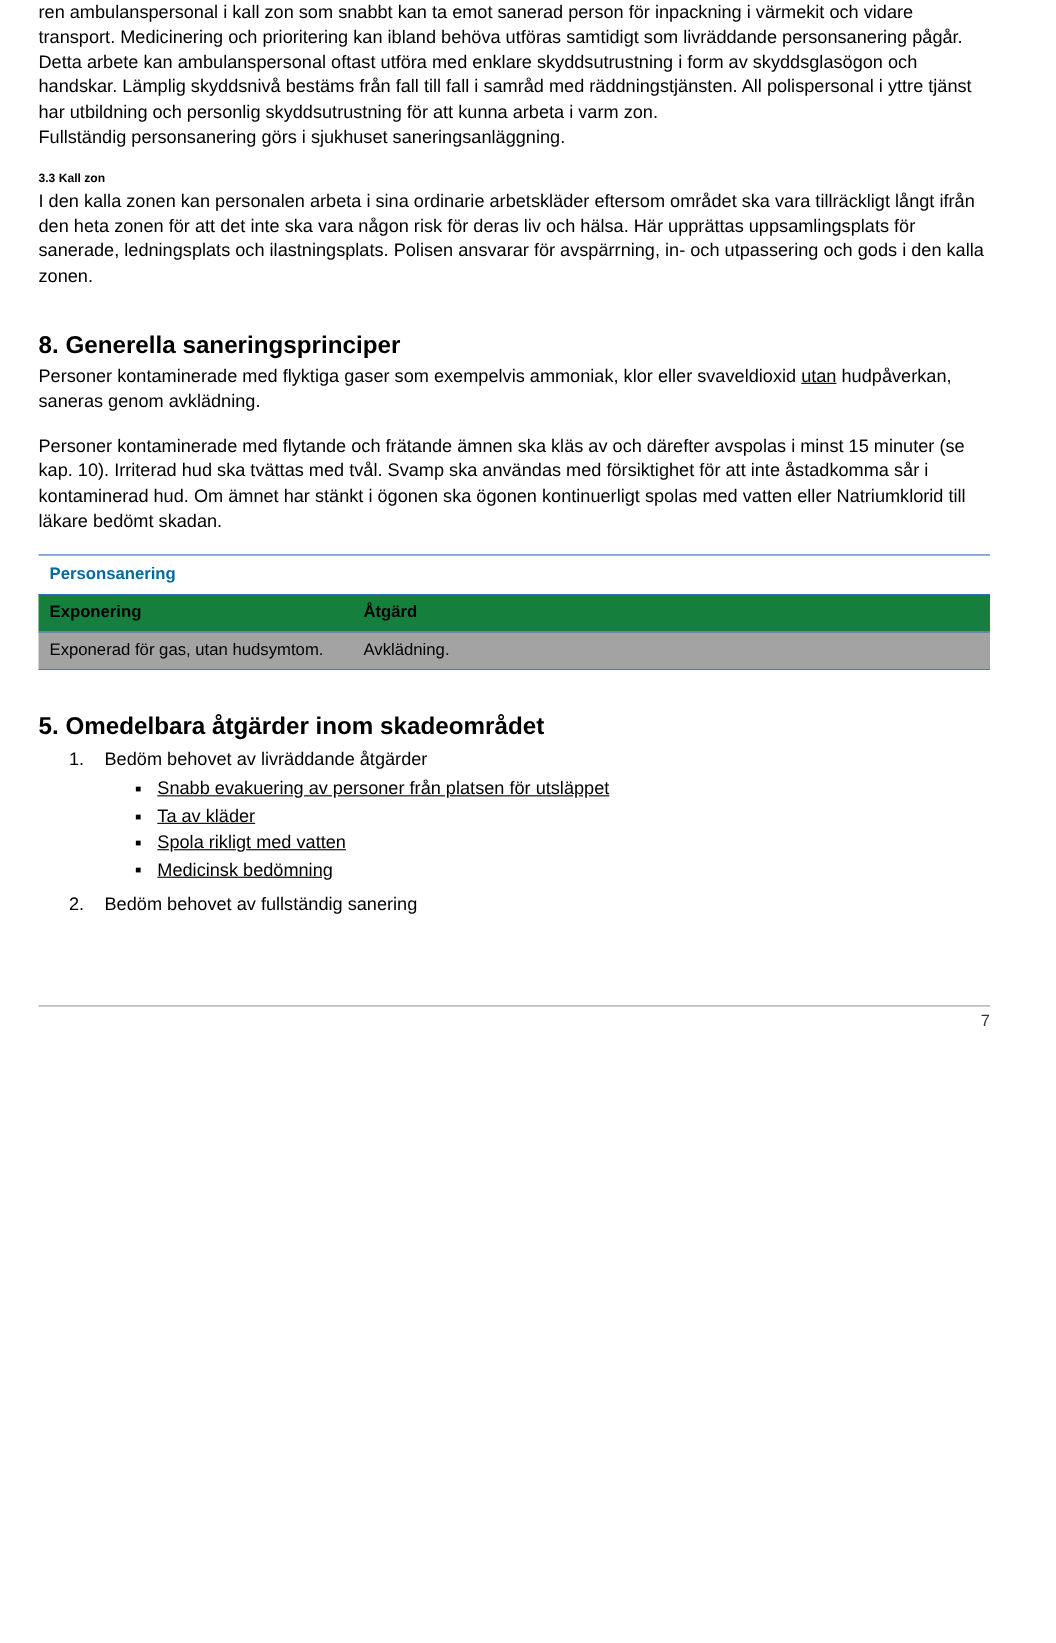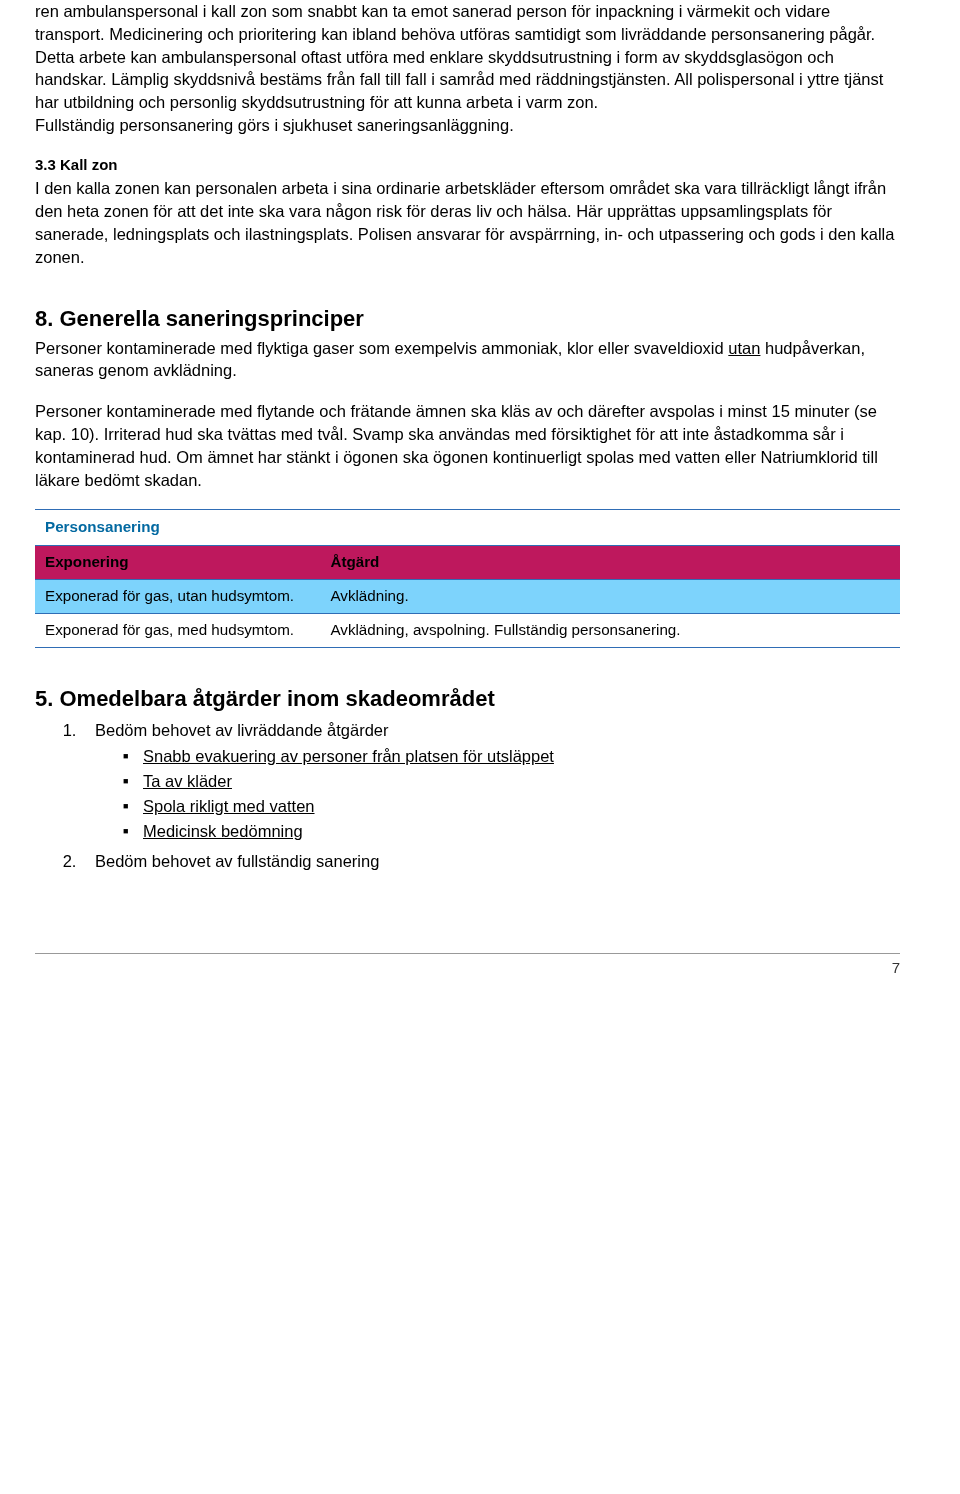--- a/index.html
+++ b/index.html
@@ -9,21 +9,21 @@
     color: #000;
     margin: 0;
     padding: 0 60px 40px 35px;
     width: 960px;
     box-sizing: border-box;
     background: #fff;
   }
   p { margin: 0 0 18px 0; }
   .section-sub-heading {
     font-weight: bold;
-    font-size: 15px;
+    font-size: 11px;
     margin: 0 0 2px 0;
   }
   h2 {
     font-size: 22px;
     font-weight: bold;
     margin: 36px 0 2px 0;
   }
   .underline { text-decoration: underline; }
   table {
     border-collapse: collapse;
@@ -40,30 +40,30 @@
     color: #0369a1;
     font-weight: bold;
     border-top: 1px solid #2f6db5;
     border-bottom: 1px solid #2f6db5;
     padding-top: 7px;
     padding-bottom: 7px;
   }
   .tbl-hdr td {
     font-weight: bold;
     border-bottom: 1px solid #2f6db5;
-    background: #be185d;
+    background: #15803d;
     padding-top: 6px;
     padding-bottom: 6px;
   }
   .tbl-row td {
     border-bottom: 1px solid #2f6db5;
     padding-top: 6px;
     padding-bottom: 6px;
   }
-  .shade { background: #7dd3fc; }
+  .shade { background: #a3a3a3; }
   .col1 { width: 33%; }
   .col2 { width: 67%; }
   ol.num {
     margin: 4px 0 0 0;
     padding-left: 46px;
   }
   ol.num > li {
     padding-left: 14px;
     margin-bottom: 4px;
   }
@@ -118,24 +118,20 @@
         <td colspan="2">Personsanering</td>
       </tr>
   <tr class="tbl-hdr">
     <td class="col1">Exponering</td>
     <td class="col2">Åtgärd</td>
   </tr>
   <tr class="tbl-row shade">
     <td class="col1">Exponerad för gas, utan hudsymtom.</td>
     <td class="col2">Avklädning.</td>
   </tr>
-  <tr class="tbl-row">
-    <td class="col1">Exponerad för gas, med hudsymtom.</td>
-    <td class="col2">Avklädning, avspolning. Fullständig personsanering.</td>
-  </tr>
 </tbody>
   </table>
 
 <h2>5. Omedelbara åtgärder inom skadeområdet</h2>
 <ol class="num">
   <li>
     <span>Bedöm behovet av livräddande åtgärder</span>
     <ul class="sq">
       <li>Snabb evakuering av personer från platsen för utsläppet</li>
       <li>Ta av kläder</li>

